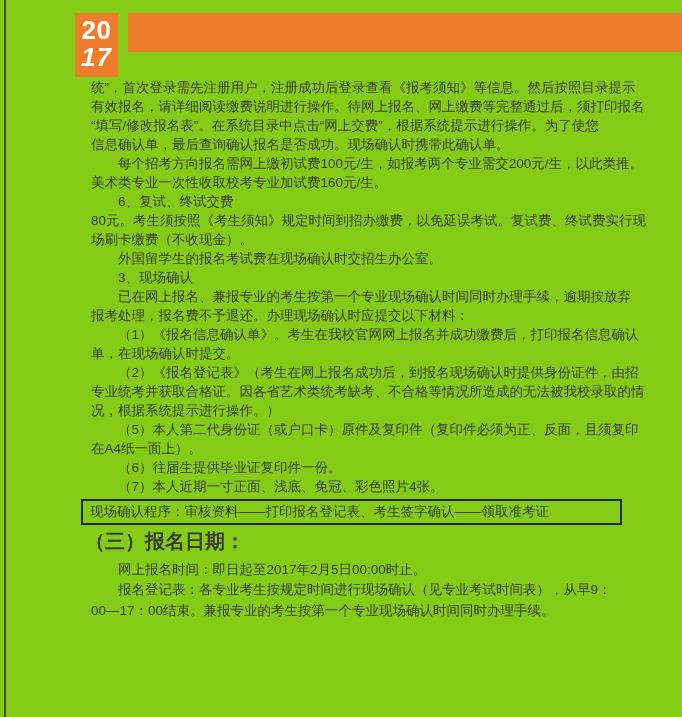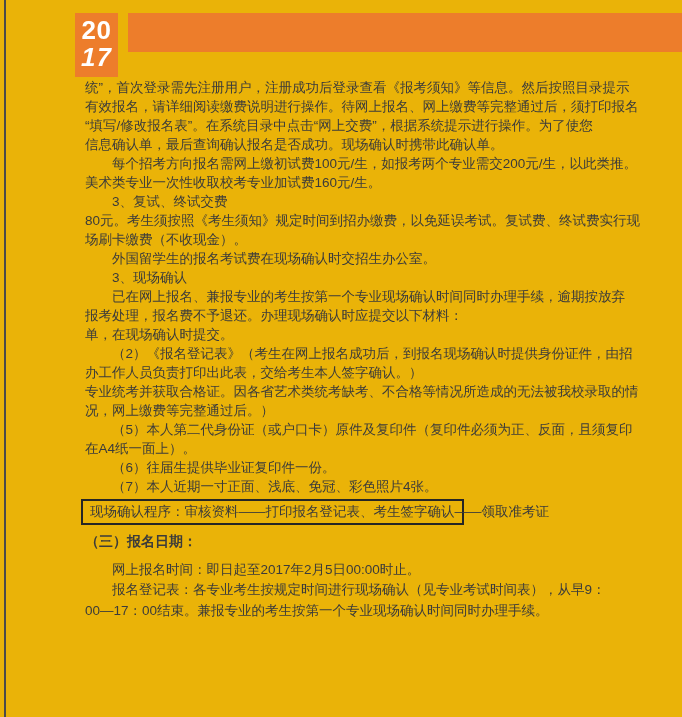--- a/index.html
+++ b/index.html
@@ -1,38 +1,38 @@
 <!DOCTYPE html>
 <html style="--accent: #ED7D2B; --body-text: #3B3B3B;"><head>
 <meta charset="utf-8">
 <style>
   html,body{margin:0;padding:0;background:#ffffff;}
   .page{
-    position:relative;width:682px;height:717px;background:#eab308;overflow:hidden;
+    position:relative;width:682px;height:717px;background:#84cc16;overflow:hidden;
     font-family:"Liberation Sans",sans-serif;
   }
   .left-rule{position:absolute;left:4px;top:0;width:2px;height:717px;background:#4b4b4b;}
   .year-badge{
     position:absolute;left:75px;top:13px;width:43px;height:64px;
     background:var(--accent,#ED7D2B);color:#ffffff;text-align:center;font-weight:bold;
   }
   .year-badge .y1{font-size:26px;line-height:27px;margin-top:4px;letter-spacing:0.5px;}
   .year-badge .y2{font-size:26px;line-height:27px;letter-spacing:0.5px;transform:skewX(-12deg);}
   .banner{position:absolute;left:128px;top:13px;width:554px;height:39px;background:var(--accent,#ED7D2B);}
   .content{
     position:absolute;left:85px;top:78px;width:540px;
     color:var(--body-text,#3B3B3B);font-size:13.5px;
   }
-  .tline{line-height:19px;white-space:nowrap;}
+  .tline{line-height:19px;white-space:nowrap;margin-left:6px;}
   .tline.ind{padding-left:27px;}
   .proc-box{
-    box-sizing:border-box;margin-top:3px;margin-left:-4px;width:383px;
+    box-sizing:border-box;margin-top:3px;margin-left:-4px;width:541px;
     border:2px solid #262626;padding:2px 7px;line-height:18px;white-space:nowrap;
   }
-  .heading{margin-top:8px;font-weight:bold;font-size:14px;line-height:17px;}
+  .heading{margin-top:8px;font-weight:bold;font-size:20px;line-height:17px;}
   .date-block{margin-top:10px;}
   .date-block .tline{line-height:20.4px;}
 </style>
 </head>
 <body>
 
 <div class="page">
   <div class="left-rule"></div>
 
   <div class="year-badge">
@@ -43,32 +43,32 @@
   <div class="banner"></div>
 
   <div class="content">
     <div>
         <div class="tline">统”，首次登录需先注册用户，注册成功后登录查看《报考须知》等信息。然后按照目录提示</div>
         <div class="tline">有效报名，请详细阅读缴费说明进行操作。待网上报名、网上缴费等完整通过后，须打印报名</div>
         <div class="tline">“填写/修改报名表”。在系统目录中点击“网上交费”，根据系统提示进行操作。为了使您</div>
         <div class="tline">信息确认单，最后查询确认报名是否成功。现场确认时携带此确认单。</div>
         <div class="tline ind">每个招考方向报名需网上缴初试费100元/生，如报考两个专业需交200元/生，以此类推。</div>
         <div class="tline">美术类专业一次性收取校考专业加试费160元/生。</div>
-        <div class="tline ind">3、复试、终试交费</div>
+        <div class="tline ind">6、复试、终试交费</div>
         <div class="tline">80元。考生须按照《考生须知》规定时间到招办缴费，以免延误考试。复试费、终试费实行现</div>
         <div class="tline">场刷卡缴费（不收现金）。</div>
         <div class="tline ind">外国留学生的报名考试费在现场确认时交招生办公室。</div>
         <div class="tline ind">3、现场确认</div>
         <div class="tline ind">已在网上报名、兼报专业的考生按第一个专业现场确认时间同时办理手续，逾期按放弃</div>
         <div class="tline">报考处理，报名费不予退还。办理现场确认时应提交以下材料：</div>
+        <div class="tline ind">（1）《报名信息确认单》。考生在我校官网网上报名并成功缴费后，打印报名信息确认</div>
         <div class="tline">单，在现场确认时提交。</div>
         <div class="tline ind">（2）《报名登记表》（考生在网上报名成功后，到报名现场确认时提供身份证件，由招</div>
-        <div class="tline">办工作人员负责打印出此表，交给考生本人签字确认。）</div>
         <div class="tline">专业统考并获取合格证。因各省艺术类统考缺考、不合格等情况所造成的无法被我校录取的情</div>
-        <div class="tline">况，网上缴费等完整通过后。）</div>
+        <div class="tline">况，根据系统提示进行操作。）</div>
         <div class="tline ind">（5）本人第二代身份证（或户口卡）原件及复印件（复印件必须为正、反面，且须复印</div>
         <div class="tline">在A4纸一面上）。</div>
         <div class="tline ind">（6）往届生提供毕业证复印件一份。</div>
         <div class="tline ind">（7）本人近期一寸正面、浅底、免冠、彩色照片4张。</div>
       </div>
 
     <div class="proc-box">
       <span>现场确认程序：审核资料——打印报名登记表、考生签字确认——领取准考证</span>
     </div>
 

